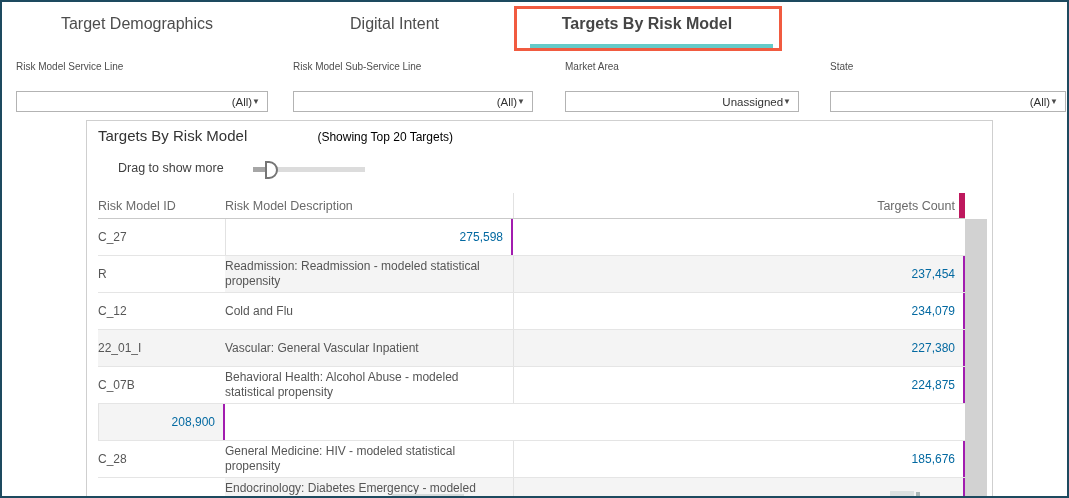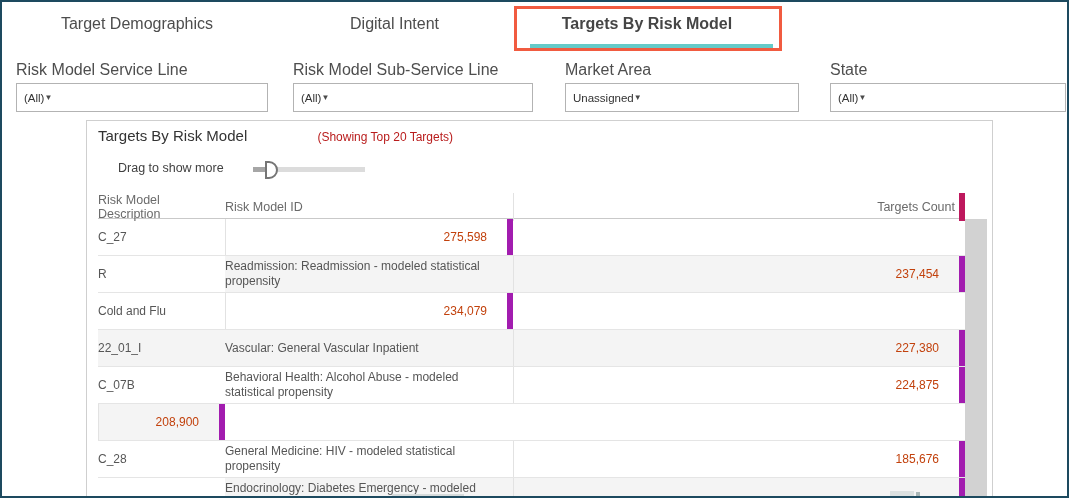--- a/index.html
+++ b/index.html
@@ -21,31 +21,31 @@
                    background:var(--accent_teal,#65cbc9); }
   .annotation-box { position:absolute; left:512px; top:4px; width:268px; height:45px;
                     border:3px solid var(--annotation_orange,#f15b40); pointer-events:none; }
 
   
   .filter { position:absolute; top:59px; }
   .filter.f1 { left:14px;  width:252px; }
   .filter.f2 { left:291px; width:240px; }
   .filter.f3 { left:563px; width:234px; }
   .filter.f4 { left:828px; width:236px; }
-  .filter-label { font-size:16px; color:#4e4e4e; margin-bottom:4px; }
-  .dropdown { height:29px; border:1px solid #b3b3b3; background:#fff; display:flex;
-              align-items:center; justify-content:flex-start; padding:0 7px;
+  .filter-label { font-size:10px; color:#4e4e4e; margin-bottom:19px; }
+  .dropdown { height:21px; border:1px solid #b3b3b3; background:#fff; display:flex;
+              align-items:center; justify-content:flex-end; padding:0 7px;
               font-size:11.5px; color:#323232; cursor:pointer; }
   .caret { font-size:8px; color:#4a4a4a; line-height:1; }
 
   
   .card { position:absolute; left:84px; top:118px; width:907px; height:380px;
           background:#fff; border:1px solid #cfcfcf; overflow:hidden; }
   .card-title { position:absolute; left:11px; top:6px; font-size:15px; color:#333333; white-space:nowrap; }
-  .card-title .subtitle { font-size:12px; color:#b91c1c;margin-left:33px; }
+  .card-title .subtitle { font-size:12px; color:#000000;margin-left:33px; }
 
   .slider-label { position:absolute; left:11px; top:40px; font-size:12.5px; color:#3f3f3f;margin-left:20px; }
   .slider-track { position:absolute; left:166px; top:46px; width:112px; height:5px; background:#dcdcdc; cursor:pointer; }
   .slider-track-dark { position:absolute; left:166px; top:46px; width:14px; height:5px; background:#a6a6a6; }
   .slider-handle { position:absolute; left:178px; top:40px; width:13px; height:18px;
                    background:#fff; border:2px solid #757575; border-radius:0 9px 9px 0; cursor:ew-resize; }
 
   
   .thead { position:absolute; left:11px; top:72px; width:867px; height:26px;
            display:grid; grid-template-columns:127px 288px 452px;
@@ -53,22 +53,22 @@
   .thead .hcell { font-size:12.5px; color:#6a6a6a; display:flex; align-items:center; cursor:pointer; }
   .thead .hcell.count { justify-content:flex-end; padding-right:4px;
                         border-left:1px solid #e2e2e2; border-right:6px solid #be185d; }
 
   .tbody { position:absolute; left:11px; top:98px; width:867px; }
   .trow { display:grid; grid-template-columns:127px 288px 452px; min-height:37px;
           border-bottom:1px solid #e5e5e5; cursor:pointer; }
   .cell { font-size:12px; line-height:15px; color:#565656; display:flex; align-items:center; }
   .cell.id   { padding-right:8px; }
   .cell.desc { padding-right:6px; }
-  .cell.count { justify-content:flex-end; padding-right:20px; color:#c2410c;
-                border-left:1px solid #e2e2e2; border-right:6px solid #a21caf; }
+  .cell.count { justify-content:flex-end; padding-right:8px; color:#0369a1;
+                border-left:1px solid #e2e2e2; border-right:2px solid #a21caf; }
   .trow.banded .desc, .trow.banded .count { background:var(--banding,#f4f4f4); }
   .trow.id-shaded .id { background:var(--banding,#f4f4f4); }
 
   .v-scrollbar { position:absolute; left:878px; top:98px; width:22px; height:282px;
                  background:var(--scrollbar,#d2d2d2); cursor:pointer; }
 
   .h-scroll-frag1 { position:absolute; left:390px; top:492px; width:72px; height:4px; background:#d6dbdb; }
   .h-scroll-frag2 { position:absolute; left:888px; top:489px; width:24px; height:7px; background:#dbe0e0; }
   .h-scroll-dot   { position:absolute; left:914px; top:490px; width:4px;  height:6px; background:#a9b6b6; }
 </style>
@@ -115,38 +115,39 @@
     <span>Targets By Risk Model</span>
     <span class="subtitle"> </span><span class="subtitle">(Showing Top 20 Targets)</span>
   </div>
 
   <div class="slider-label">Drag to show more</div>
   <div class="slider-track"></div>
   <div class="slider-track-dark"></div>
   <div class="slider-handle"></div>
 
   <div class="thead">
+    <div class="hcell">Risk Model ID</div>
     <div class="hcell">Risk Model Description</div>
-    <div class="hcell">Risk Model ID</div>
     <div class="hcell count">Targets Count</div>
   </div>
 
   <div class="tbody">
   <div class="trow">
     <div class="cell id">C_27</div>
     <div class="cell count">275,598</div>
   </div>
 
   <div class="trow banded">
     <div class="cell id">R</div>
     <div class="cell desc">Readmission: Readmission - modeled statistical propensity</div>
     <div class="cell count">237,454</div>
   </div>
 
   <div class="trow">
+    <div class="cell id">C_12</div>
     <div class="cell desc">Cold and Flu</div>
     <div class="cell count">234,079</div>
   </div>
 
   <div class="trow banded id-shaded">
     <div class="cell id">22_01_I</div>
     <div class="cell desc">Vascular: General Vascular Inpatient</div>
     <div class="cell count">227,380</div>
   </div>
 

